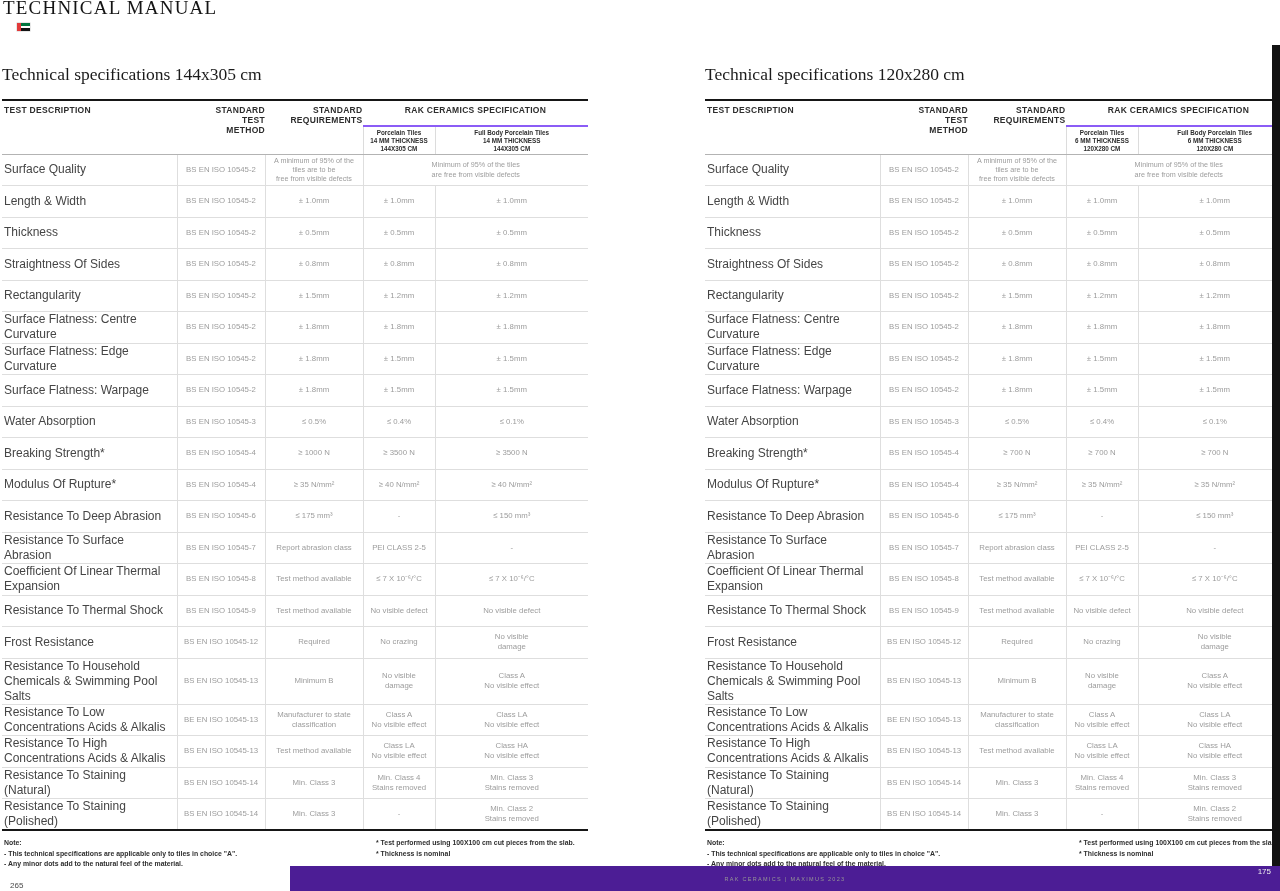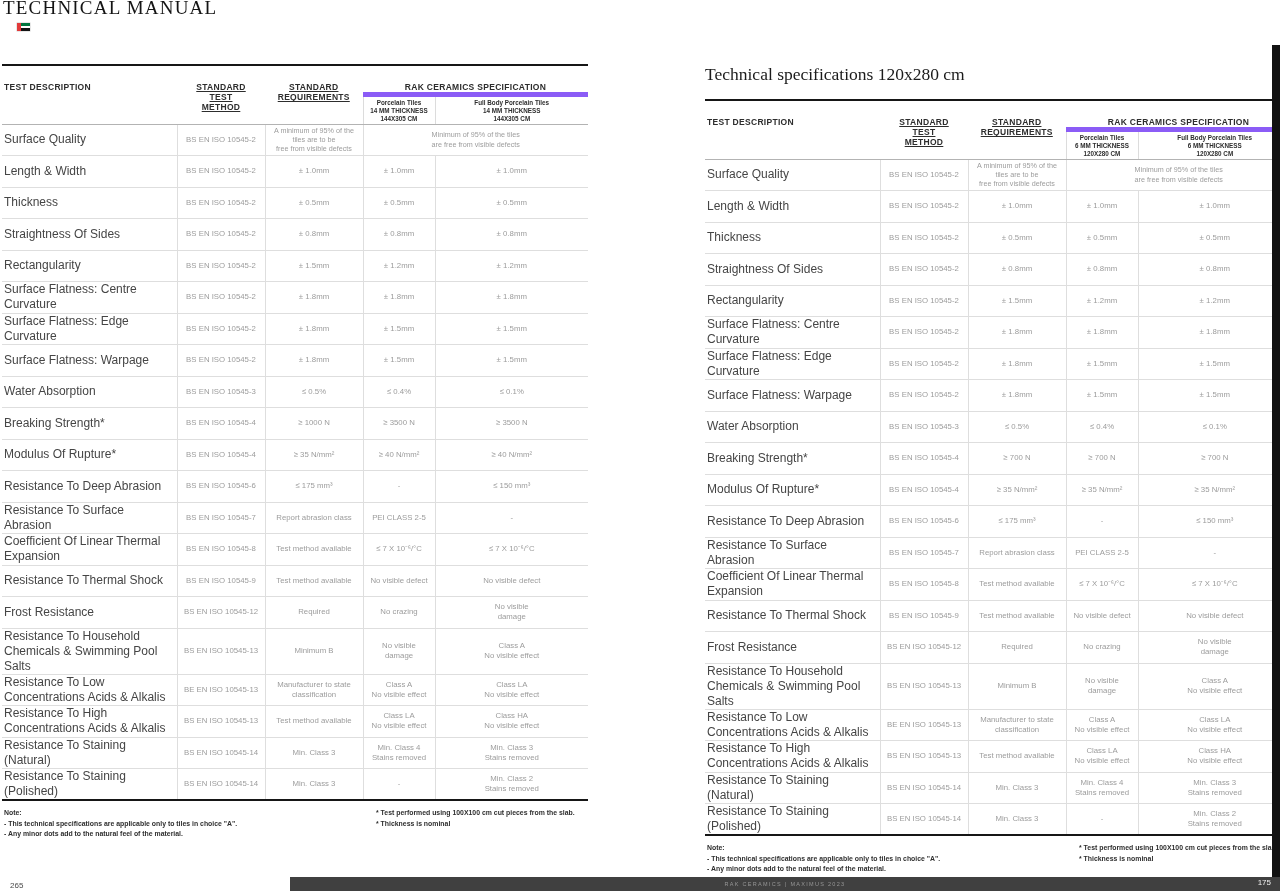--- a/index.html
+++ b/index.html
@@ -45,31 +45,31 @@
   
   table.spec {
     width: 100%;
     border-collapse: collapse;
     table-layout: fixed;
     border-top: 2px solid #161616;
     border-bottom: 2px solid #161616;
   }
   .spec thead th {
     vertical-align: top;
-    padding-top: 16px;
+    padding-top: 4px;
     font-weight: bold;
     font-size: 8.5px;
     color: #2d2d2d;
     letter-spacing: 0.3px;
     border-bottom: 1px solid #b3b3b3;
   }
   .spec thead tr:first-child th { height: 26px; }
   .spec th.h-desc { text-align: left; padding-left: 2px; }
-  .spec th.h-mid { text-align: center; white-space: pre-line; line-height: 1.2; text-decoration: underline; }
-  .spec th.h-rak { text-align: center; border-bottom: 5px solid #8b5cf6; }
+  .spec th.h-mid { text-align: right; white-space: pre-line; line-height: 1.2; }
+  .spec th.h-rak { text-align: center; border-bottom: 2px solid #8b5cf6; }
   .spec th.h-sub {
     height: 19px;
     text-align: center;
     white-space: pre-line;
     font-size: 6.3px;
     line-height: 1.3;
     padding-top: 2px;
     letter-spacing: 0;
     border-left: 1px solid #dcdcdc;
   }
@@ -109,22 +109,22 @@
   }
   .notes-left { width: 345px; }
   .notes-right { margin-left: auto; width: 212px; }
 
   
   .page-num-left {
     position: absolute; left: 10px; bottom: 1px;
     font-size: 8px; color: #4a4a4a;
   }
   .footer-bar {
-    position: absolute; left: 290px; right: 0; bottom: 0; height: 14px;
-    background: #404040;
+    position: absolute; left: 290px; right: 0; bottom: 0; height: 25px;
+    background: #4c1d95;
     display: flex; align-items: center; justify-content: center;
     z-index: 6;
   }
   .footer-center {
     font-size: 5.5px; color: #969696; letter-spacing: 1.3px; text-transform: uppercase;
   }
   .page-num-right {
     position: absolute; right: 9px; top: 1px;
     font-size: 8px; color: #efefef;
   }
@@ -143,20 +143,21 @@
   <div class="flag">
     <div class="flag-band"></div>
     <div class="flag-stripes">
       <div class="flag-s1"></div>
       <div class="flag-s2"></div>
       <div class="flag-s3"></div>
     </div>
   </div>
 
   <section class="col col-left">
+    <h2 class="col-title">Technical specifications 144x305 cm</h2>
     <div class="table-host">
         <table class="spec">
           <colgroup>
             <col style="width: 175px;">
             <col style="width: 88px;">
             <col style="width: 98px;">
             <col style="width: 72px;">
             <col style="width: 153px;">
           </colgroup>
           <thead>

